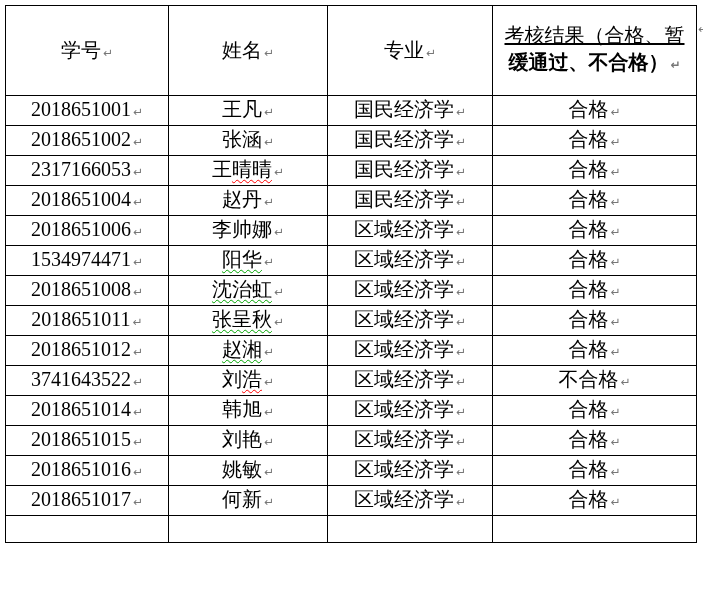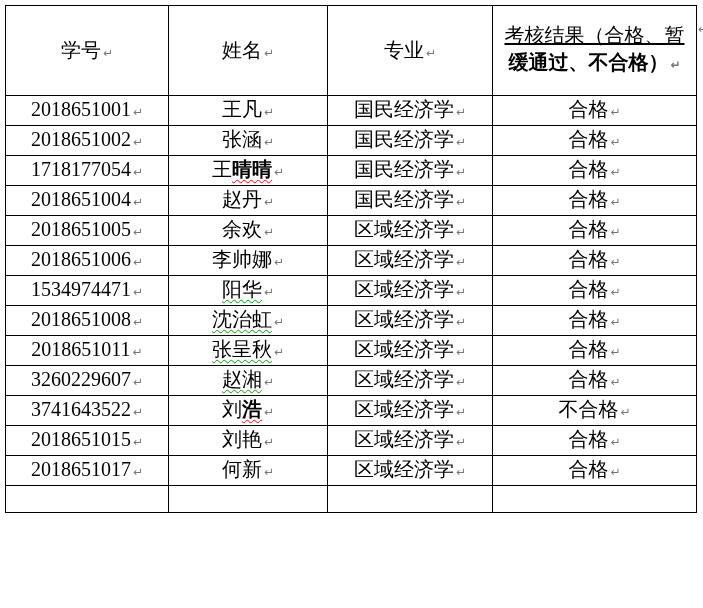--- a/index.html
+++ b/index.html
@@ -41,21 +41,20 @@
     vertical-align:baseline;
   }
   .uline{text-decoration:none;}
   .uline[data-underline="red"]{
     text-decoration-line:underline;
     text-decoration-style:wavy;
     text-decoration-color:#ff0000;
     text-decoration-thickness:1px;
     text-underline-offset:3px;
     text-decoration-skip-ink:none;
-    font-weight:bold;
   }
   .uline[data-underline="green"]{
     text-decoration-line:underline;
     text-decoration-style:wavy;
     text-decoration-color:#00a300;
     text-decoration-thickness:1px;
     text-underline-offset:3px;
     text-decoration-skip-ink:none;
   }
   .row-end-mark{
@@ -98,39 +97,33 @@
   </tr>
 
   <tr>
     <td><span>2018651002</span><span class="pmark">↵</span></td>
     <td><span>张涵</span><span class="uline" data-underline="none"></span><span class="pmark">↵</span></td>
     <td><span>国民经济学</span><span class="pmark">↵</span></td>
     <td><span>合格</span><span class="pmark">↵</span></td>
   </tr>
 
   <tr>
-    <td><span>1718177054</span><span class="pmark">↵</span></td>
+    <td><span>2317166053</span><span class="pmark">↵</span></td>
     <td><span>王</span><span class="uline" data-underline="red">晴晴</span><span class="pmark">↵</span></td>
     <td><span>国民经济学</span><span class="pmark">↵</span></td>
     <td><span>合格</span><span class="pmark">↵</span></td>
   </tr>
 
   <tr>
     <td><span>2018651004</span><span class="pmark">↵</span></td>
     <td><span>赵丹</span><span class="uline" data-underline="none"></span><span class="pmark">↵</span></td>
     <td><span>国民经济学</span><span class="pmark">↵</span></td>
     <td><span>合格</span><span class="pmark">↵</span></td>
   </tr>
 
-  <tr>
-    <td><span>2018651005</span><span class="pmark">↵</span></td>
-    <td><span>余欢</span><span class="uline" data-underline="none"></span><span class="pmark">↵</span></td>
-    <td><span>区域经济学</span><span class="pmark">↵</span></td>
-    <td><span>合格</span><span class="pmark">↵</span></td>
-  </tr>
 
   <tr>
     <td><span>2018651006</span><span class="pmark">↵</span></td>
     <td><span>李帅娜</span><span class="uline" data-underline="none"></span><span class="pmark">↵</span></td>
     <td><span>区域经济学</span><span class="pmark">↵</span></td>
     <td><span>合格</span><span class="pmark">↵</span></td>
   </tr>
 
   <tr>
     <td><span>1534974471</span><span class="pmark">↵</span></td>
@@ -149,41 +142,53 @@
 
 
   <tr>
     <td><span>2018651011</span><span class="pmark">↵</span></td>
     <td><span></span><span class="uline" data-underline="green">张呈秋</span><span class="pmark">↵</span></td>
     <td><span>区域经济学</span><span class="pmark">↵</span></td>
     <td><span>合格</span><span class="pmark">↵</span></td>
   </tr>
 
   <tr>
-    <td><span>3260229607</span><span class="pmark">↵</span></td>
+    <td><span>2018651012</span><span class="pmark">↵</span></td>
     <td><span></span><span class="uline" data-underline="green">赵湘</span><span class="pmark">↵</span></td>
     <td><span>区域经济学</span><span class="pmark">↵</span></td>
     <td><span>合格</span><span class="pmark">↵</span></td>
   </tr>
 
   <tr>
     <td><span>3741643522</span><span class="pmark">↵</span></td>
     <td><span>刘</span><span class="uline" data-underline="red">浩</span><span class="pmark">↵</span></td>
     <td><span>区域经济学</span><span class="pmark">↵</span></td>
     <td><span>不合格</span><span class="pmark">↵</span></td>
   </tr>
 
+  <tr>
+    <td><span>2018651014</span><span class="pmark">↵</span></td>
+    <td><span>韩旭</span><span class="uline" data-underline="none"></span><span class="pmark">↵</span></td>
+    <td><span>区域经济学</span><span class="pmark">↵</span></td>
+    <td><span>合格</span><span class="pmark">↵</span></td>
+  </tr>
 
   <tr>
     <td><span>2018651015</span><span class="pmark">↵</span></td>
     <td><span>刘艳</span><span class="uline" data-underline="none"></span><span class="pmark">↵</span></td>
     <td><span>区域经济学</span><span class="pmark">↵</span></td>
     <td><span>合格</span><span class="pmark">↵</span></td>
   </tr>
 
+  <tr>
+    <td><span>2018651016</span><span class="pmark">↵</span></td>
+    <td><span>姚敏</span><span class="uline" data-underline="none"></span><span class="pmark">↵</span></td>
+    <td><span>区域经济学</span><span class="pmark">↵</span></td>
+    <td><span>合格</span><span class="pmark">↵</span></td>
+  </tr>
 
   <tr>
     <td><span>2018651017</span><span class="pmark">↵</span></td>
     <td><span>何新</span><span class="uline" data-underline="none"></span><span class="pmark">↵</span></td>
     <td><span>区域经济学</span><span class="pmark">↵</span></td>
     <td><span>合格</span><span class="pmark">↵</span></td>
   </tr>
 
   <tr>
     <td></td>

